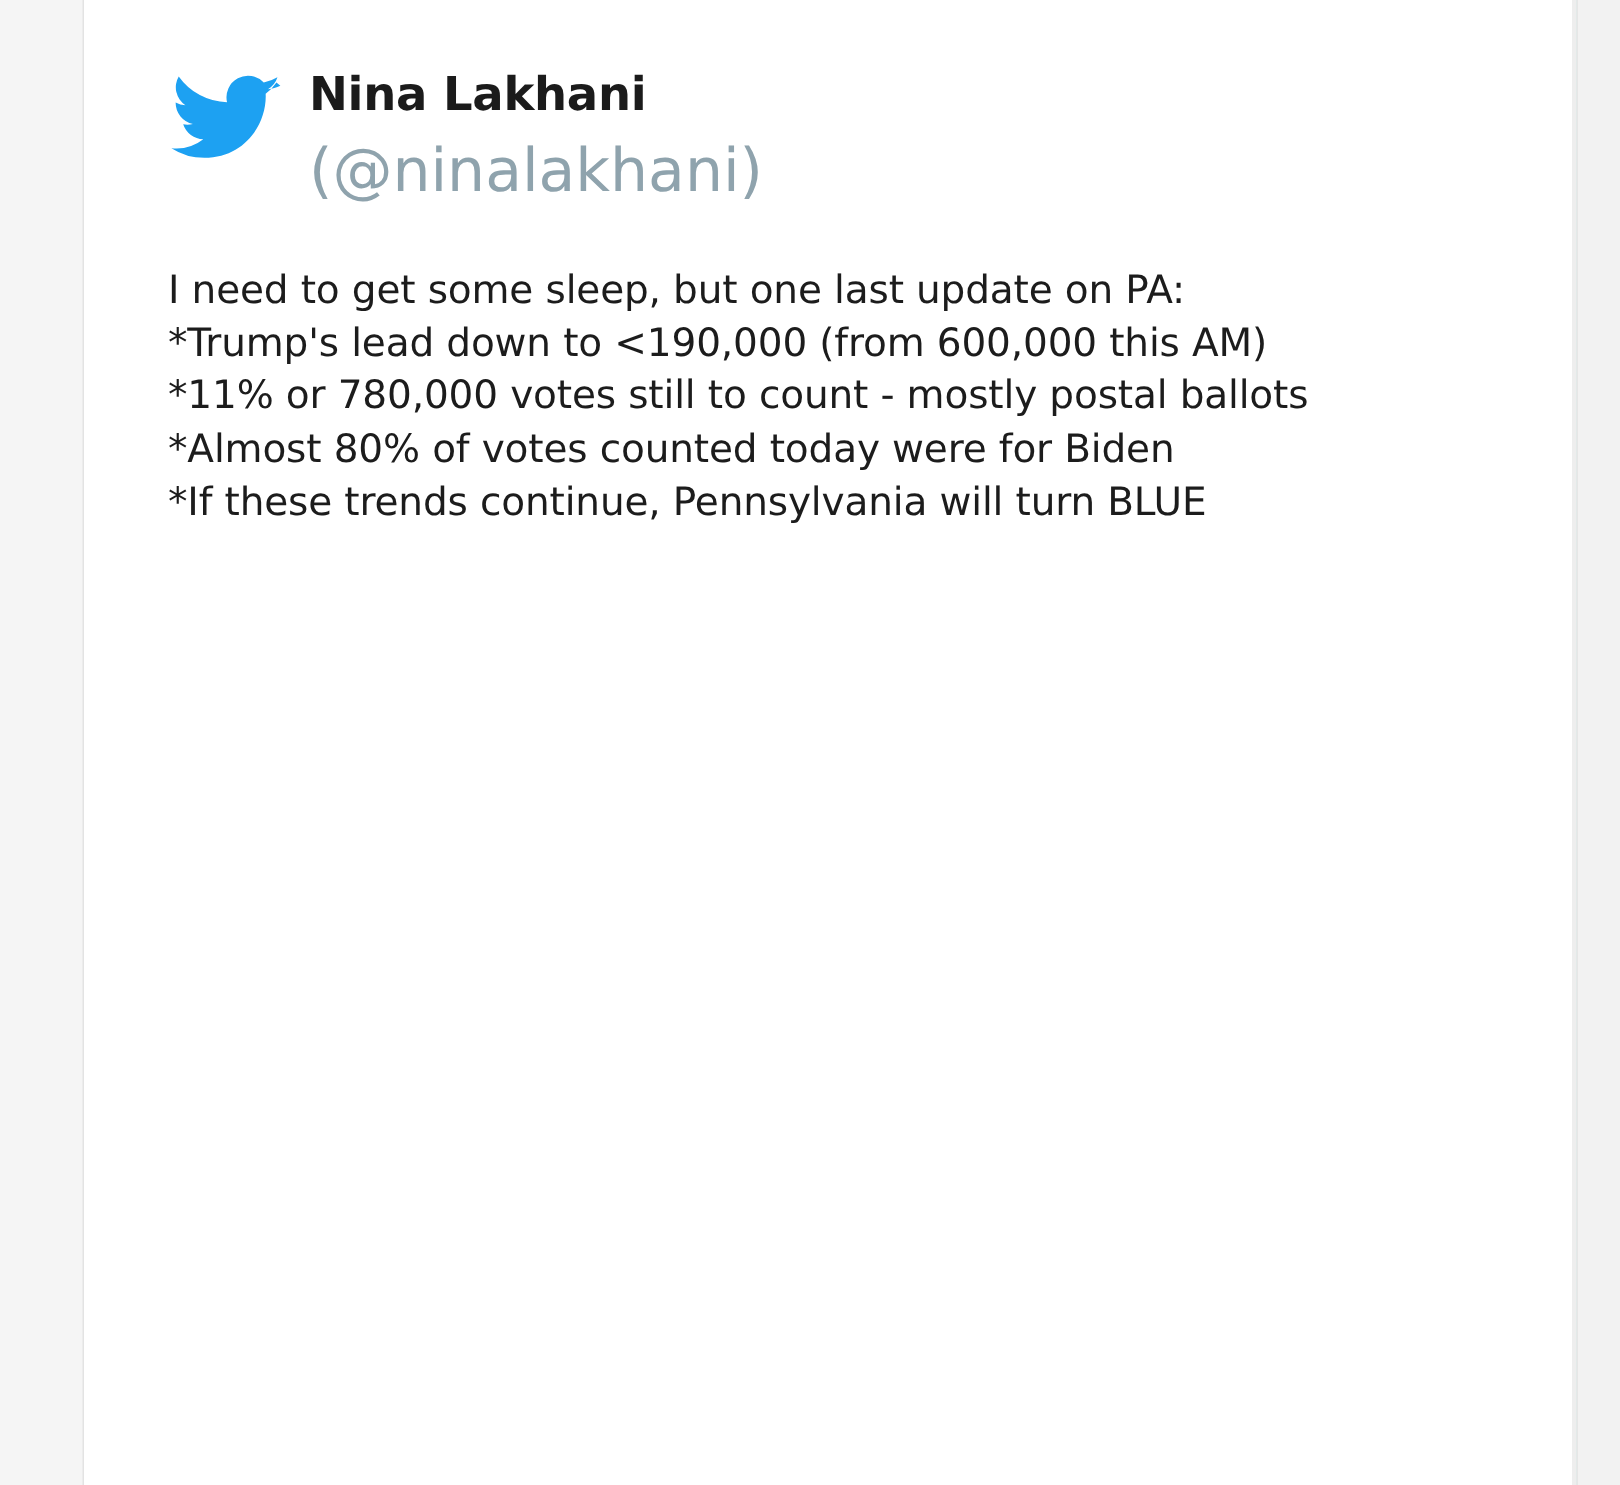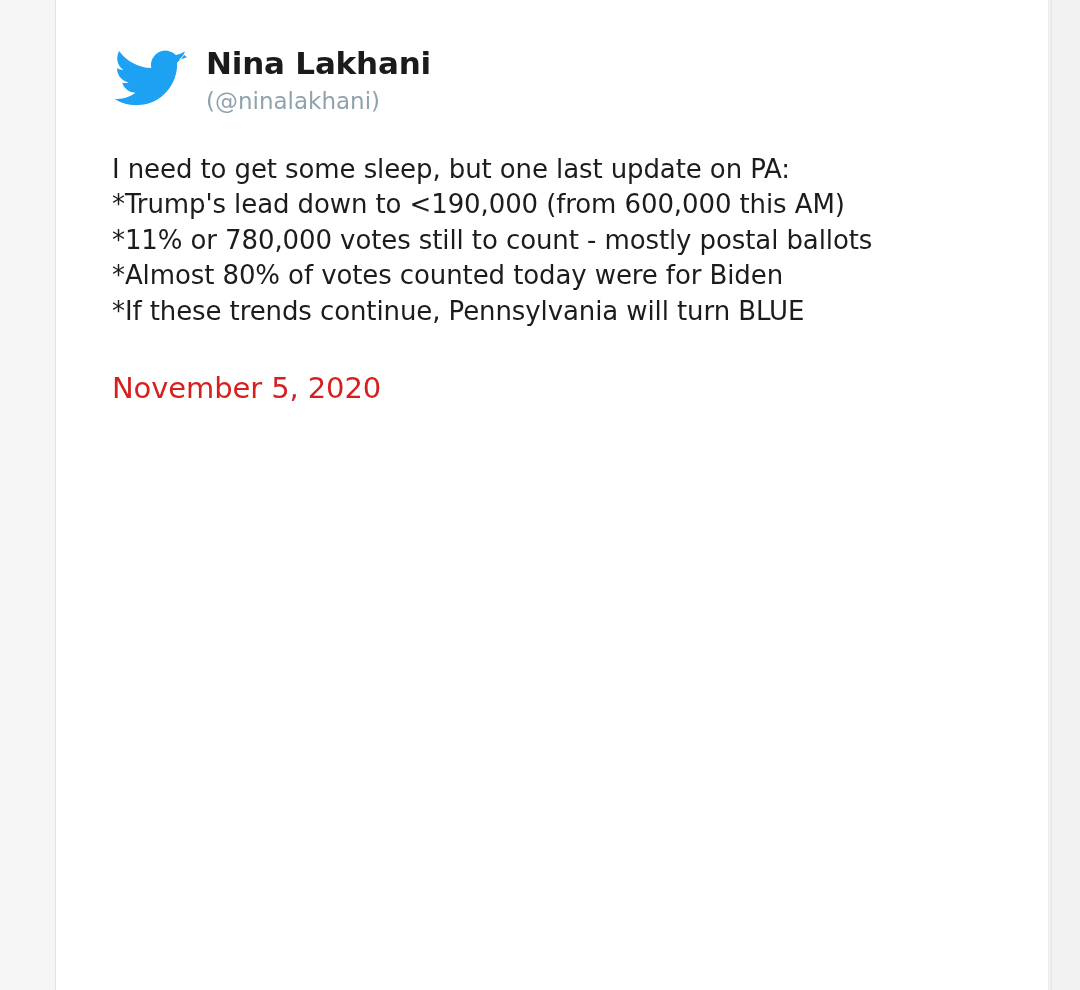--- a/index.html
+++ b/index.html
@@ -73,21 +73,21 @@
     padding-top: 6px;
   }
   .author-name {
     font-size: 31px;
     font-weight: bold;
     color: #1b1b1b;
     line-height: 1.25;
     letter-spacing: -0.2px;
   }
   .author-handle {
-    font-size: 23px;
+    font-size: 40px;
     color: #8fa3ad;
     line-height: 1.45;
     margin-top: 2px;
   }
 
   .tweet-body {
     margin-top: 34px;
     font-size: 26px;
     line-height: 1.36;
     color: #1c1c1c;
@@ -138,21 +138,20 @@
         </div>
 
       </div>
 
       <div class="tweet-body">I need to get some sleep, but one last update on PA:
 *Trump's lead down to &lt;190,000 (from 600,000 this AM)
 *11% or 780,000 votes still to count - mostly postal ballots
 *Almost 80% of votes counted today were for Biden
 *If these trends continue, Pennsylvania will turn BLUE</div>
 
-      <div class="tweet-date">November 5, 2020</div>
 
     </div>
 
     <div class="scroll-hint"></div>
   </div>
 
   <div class="gutter-right"></div>
 
 </div>
 

